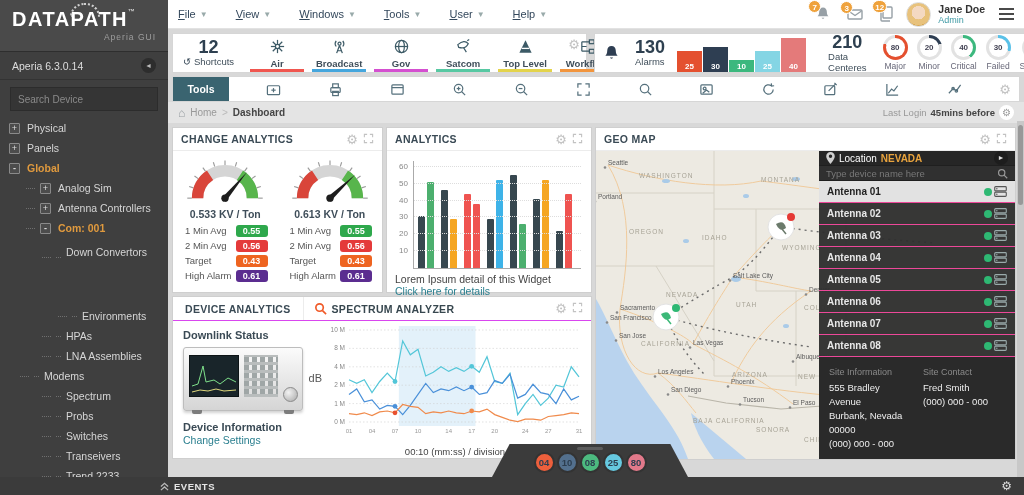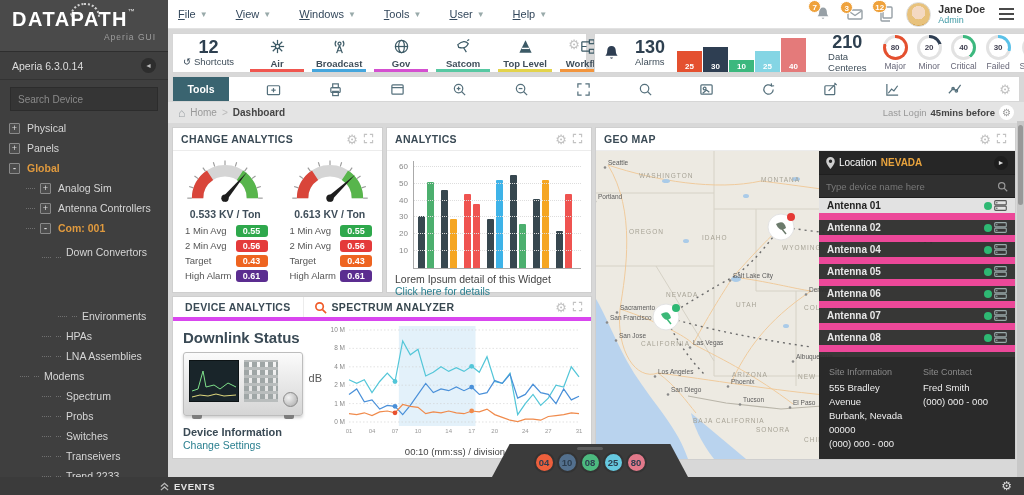--- a/index.html
+++ b/index.html
@@ -110,37 +110,37 @@
   .mstate{fill:#a7a396;font-size:6.5px;letter-spacing:1px}
   .mcity{fill:#5b5b5b;font-size:6.5px}
   #geo-overlay{position:absolute;top:23px;right:0;width:196px;bottom:0;background:rgba(47,47,47,.96);display:flex;flex-direction:column;z-index:3}
   .loc-head{height:23px;background:#262626;display:flex;align-items:center;padding:0 7px;color:#fff;font-size:10px;gap:4px}
   .loc-head b{color:#e8a33d}
   .loc-arrow{margin-left:auto;width:14px;height:14px;border-radius:50%;background:#1d1d1d;color:#ddd;font-size:7px;line-height:14px;text-align:center;cursor:pointer}
   .loc-search{height:24px;background:#303030;border-top:1px solid #1f1f1f;border-bottom:1px solid #1f1f1f;display:flex;align-items:center;padding:0 7px}
   .loc-search input{flex:1;background:transparent;border:none;outline:none;color:#bbb;font-size:9.5px;font-family:inherit}
   .loc-search input::placeholder{color:#787878}
   .ant-list{flex:0 0 auto}
-  .ant-row{height:22px;display:flex;align-items:center;padding:0 8px;border-bottom:7px solid #ec4899;color:#e8e8e8;font-size:10px;font-weight:bold;cursor:pointer;gap:2px}
+  .ant-row{height:22px;display:flex;align-items:center;padding:0 8px;border-bottom:1px solid #ec4899;color:#e8e8e8;font-size:10px;font-weight:bold;cursor:pointer;gap:2px}
   .ant-row .nm{flex:1}
   .ant-row.sel{background:#e2e2e2;color:#222}
   .dot{width:8px;height:8px;border-radius:50%;background:#2eb873}
   .spacer{flex:1}
   .site-foot{background:#2a2a2a;padding:10px 10px 8px;display:flex;gap:12px}
   .sf-col{flex:1}
   .sf-cap{color:#8a8a8a;font-size:9px;margin-bottom:4px}
   .sf-line{color:#eee;font-size:9.5px;line-height:14px}
 
   
-  .dev-head{height:24px;display:flex;border-bottom:4px solid #d946ef}
+  .dev-head{height:24px;display:flex;border-bottom:1px solid #d946ef}
   .dev-tab{padding:0 12px;height:100%;display:flex;align-items:center;border-right:1px solid #ececec}
   .dev-sub{display:flex;align-items:center;gap:5px;padding:0 10px;font-size:10.5px;font-weight:bold;color:#37474f;letter-spacing:.3px}
   .dev-body{display:flex;padding:3px 6px 0 10px}
   .dev-left{width:138px}
-  .dl-title{font-size:15px;font-weight:bold;color:#3a4a55;margin:5px 0 6px}
+  .dl-title{font-size:11px;font-weight:bold;color:#3a4a55;margin:5px 0 6px}
   .analyzer{width:120px;height:64px;background:linear-gradient(#fbfbfb,#d5d5d5);border:1px solid #bdbdbd;border-radius:3px;position:relative;box-shadow:0 2px 3px rgba(0,0,0,.18)}
   .scr{position:absolute;left:5px;top:7px;width:50px;height:42px;background:#19252a;border:1px solid #0d1416}
   .btns{position:absolute;right:24px;top:7px;width:34px;height:42px;background:repeating-linear-gradient(0deg,#b9bdbd 0 3px,transparent 3px 8px),repeating-linear-gradient(90deg,#9fa6a6 0 5px,transparent 5px 8px)}
   .knob{position:absolute;right:4px;bottom:8px;width:15px;height:15px;border-radius:50%;background:radial-gradient(circle at 35% 35%,#f2f2f2,#a8a8a8);border:1px solid #8a8a8a}
   .feet{position:absolute;bottom:-4px;left:8px;right:8px;display:flex;justify-content:space-between}
   .feet div{width:10px;height:4px;background:#7c7c7c;border-radius:0 0 2px 2px}
   .dev-info{font-size:11px;font-weight:bold;color:#3a4a55;margin-top:10px}
   .dev-link{font-size:10.5px;color:#2a7f8f;margin-top:1px;cursor:pointer}
   .db-lbl{align-self:center;font-size:11px;color:#555;margin:0 3px 26px 0}
   .sp-wrap{flex:1}
@@ -859,20 +859,30 @@
               <span class="nm">Antenna 02</span>
               <span class="dot"></span>
               <svg width="13" height="11" viewBox="0 0 14 12">
                 <rect x="0.7" y="0.7" width="12.6" height="4.6" rx="1" fill="none" stroke="#9aa" stroke-width="1.2"></rect>
                 <rect x="0.7" y="6.7" width="12.6" height="4.6" rx="1" fill="none" stroke="#9aa" stroke-width="1.2"></rect>
                 <circle cx="3" cy="3" r="0.8" fill="#9aa"></circle>
                 <circle cx="3" cy="9" r="0.8" fill="#9aa"></circle>
               </svg>
             </div>
             <div class="ant-row">
+              <span class="nm">Antenna 03</span>
+              <span class="dot"></span>
+              <svg width="13" height="11" viewBox="0 0 14 12">
+                <rect x="0.7" y="0.7" width="12.6" height="4.6" rx="1" fill="none" stroke="#9aa" stroke-width="1.2"></rect>
+                <rect x="0.7" y="6.7" width="12.6" height="4.6" rx="1" fill="none" stroke="#9aa" stroke-width="1.2"></rect>
+                <circle cx="3" cy="3" r="0.8" fill="#9aa"></circle>
+                <circle cx="3" cy="9" r="0.8" fill="#9aa"></circle>
+              </svg>
+            </div>
+            <div class="ant-row">
               <span class="nm">Antenna 04</span>
               <span class="dot"></span>
               <svg width="13" height="11" viewBox="0 0 14 12">
                 <rect x="0.7" y="0.7" width="12.6" height="4.6" rx="1" fill="none" stroke="#9aa" stroke-width="1.2"></rect>
                 <rect x="0.7" y="6.7" width="12.6" height="4.6" rx="1" fill="none" stroke="#9aa" stroke-width="1.2"></rect>
                 <circle cx="3" cy="3" r="0.8" fill="#9aa"></circle>
                 <circle cx="3" cy="9" r="0.8" fill="#9aa"></circle>
               </svg>
             </div>
             <div class="ant-row">

